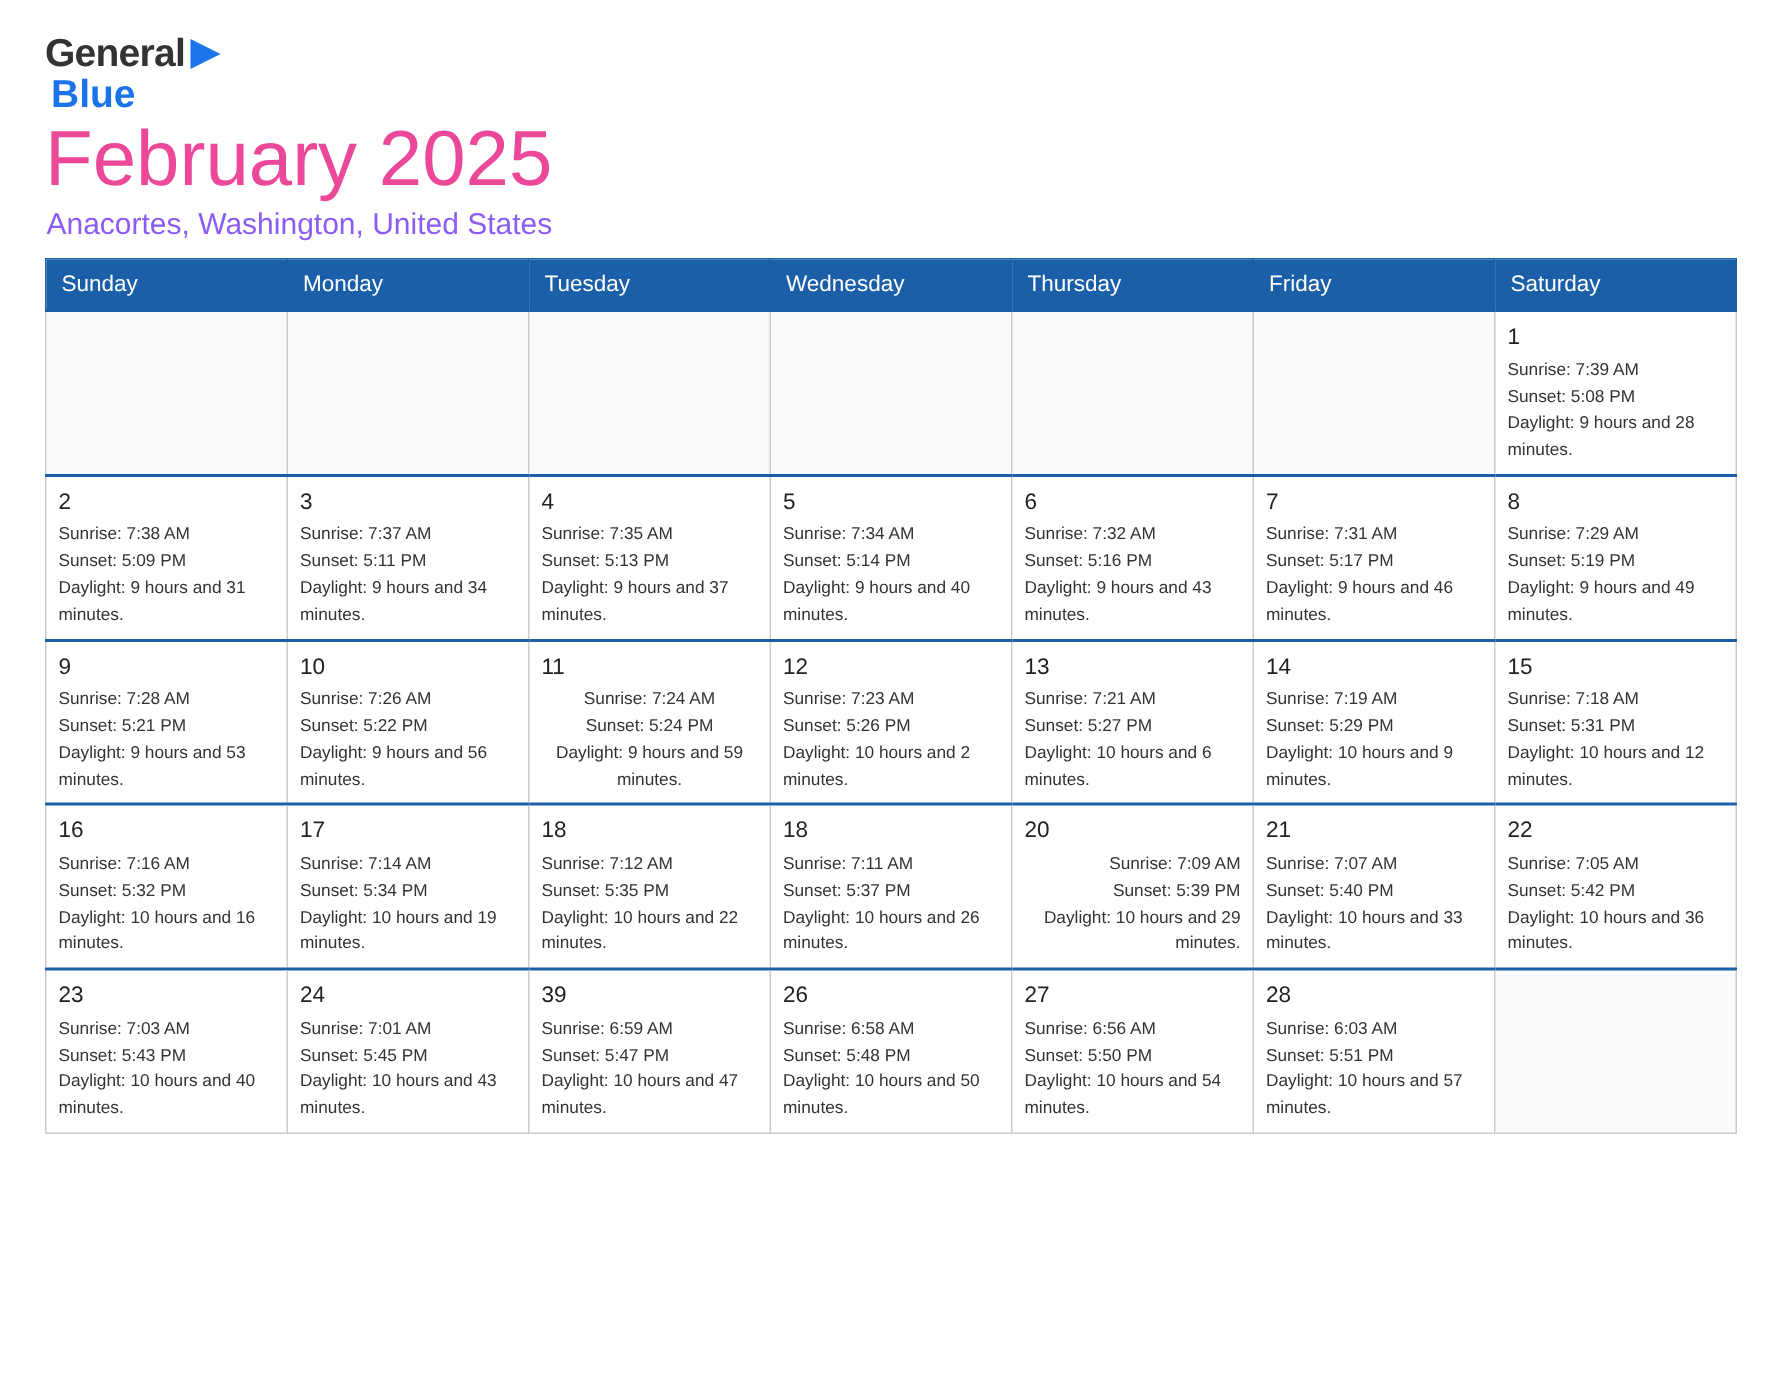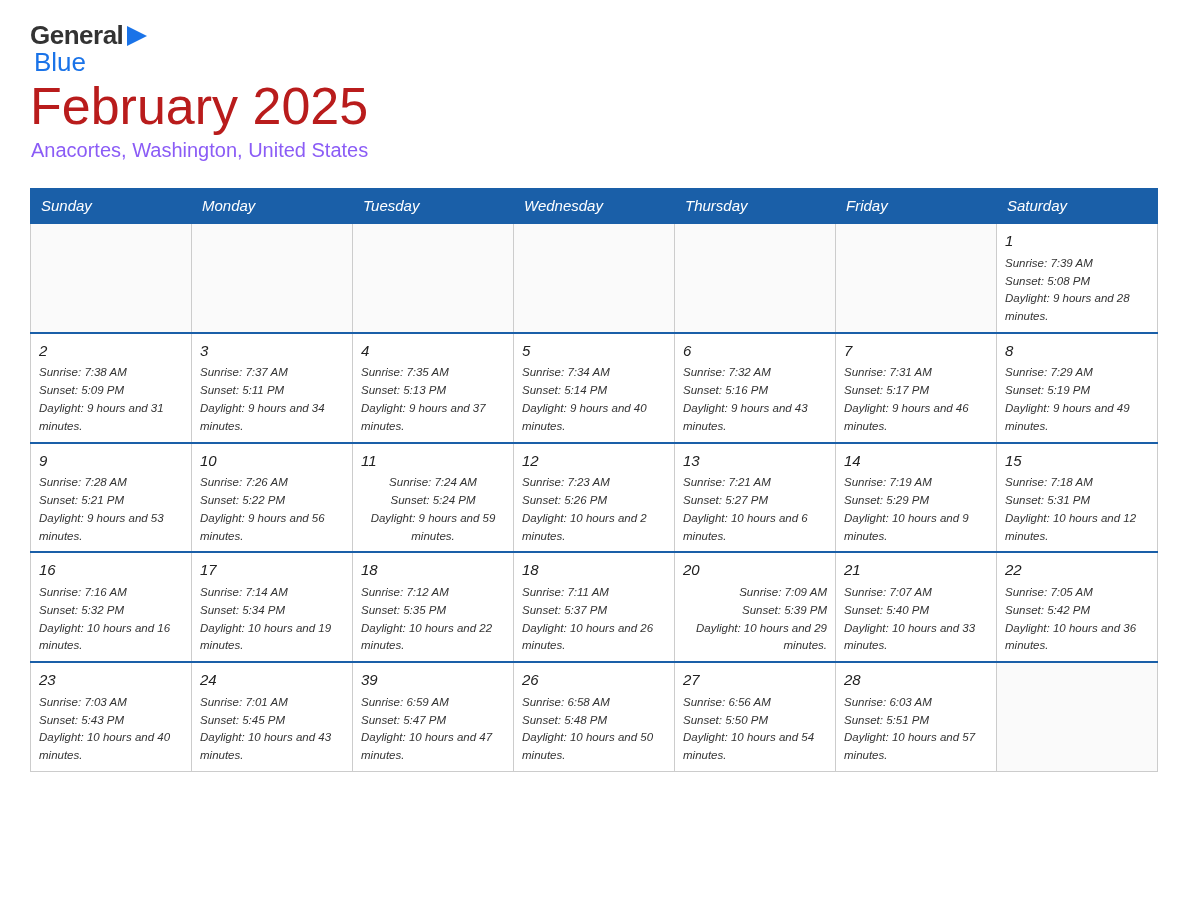--- a/index.html
+++ b/index.html
@@ -22,33 +22,32 @@
       display: flex;
       flex-direction: column;
       align-items: flex-start;
     }
     .title-block {
       text-align: right;
     }
     .month-title {
       font-size: 52px;
       font-weight: 300;
-      color: #b91c1c;
+      color: #ec4899;
       line-height: 1.1;
     }
     .location-title {
       font-size: 20px;
       color: #8b5cf6;
       margin-top: 4px;
     }
     .calendar {
       width: 100%;
       border-collapse: collapse;
-      margin-top: 26px;
-      font-style: italic;
+      margin-top: 10px;
     }
     .calendar th {
       background-color: #1a5fa8;
       color: #fff;
       font-size: 15px;
       font-weight: normal;
       padding: 8px 10px;
       text-align: left;
       border: 1px solid #1a5fa8;
     }
@@ -87,21 +86,21 @@
 <body>
 
 <div class="header">
   <div class="logo">
     <div style="display:flex; align-items:center; gap:0;">
       <span style="font-size:26px; font-weight:bold; color:#333; letter-spacing:-0.5px;">General</span>
       <svg width="28" height="28" viewBox="0 0 28 28">
         <polygon points="4,4 24,14 4,24" fill="#1a73e8"></polygon>
       </svg>
     </div>
-    <span style="font-size:26px; font-weight:normal; color:#1a73e8; margin-top:-4px; padding-left:4px;">Blue</span>
+    <span style="font-size:26px; font-weight:bold; color:#1a73e8; margin-top:-4px; padding-left:4px;">Blue</span>
   </div>
   <div class="title-block">
     <div class="month-title">February 2025</div>
     <div class="location-title">Anacortes, Washington, United States</div>
   </div>
 </div>
 
 <table class="calendar">
   <thead>
     <tr>

